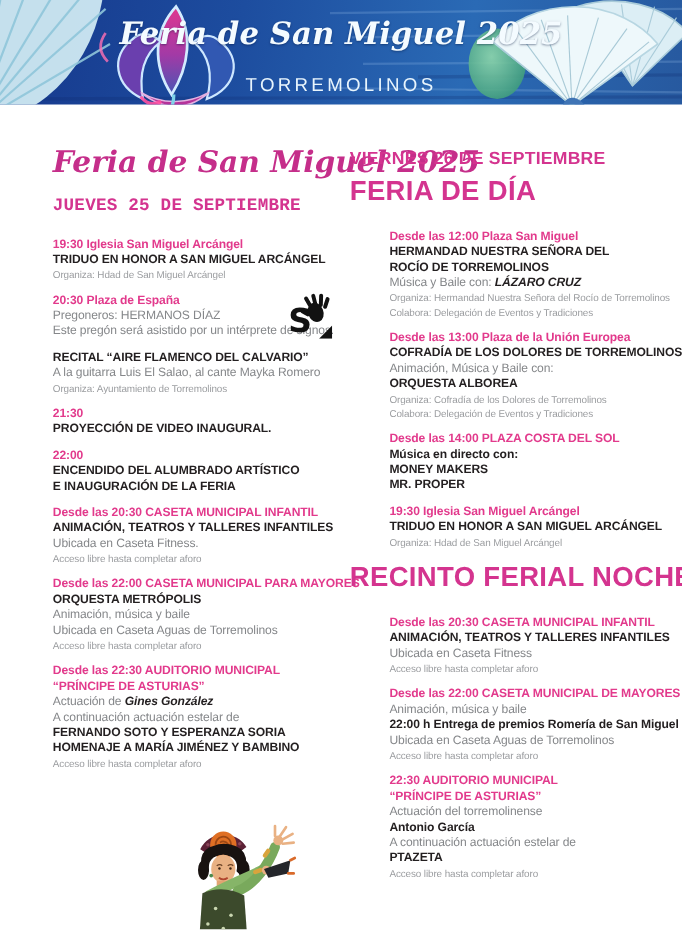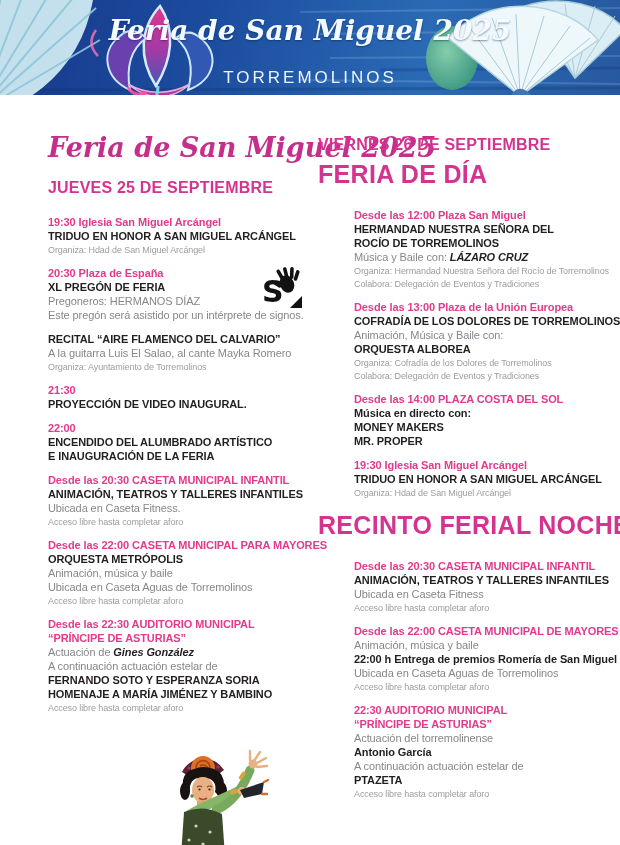--- a/index.html
+++ b/index.html
@@ -17,21 +17,21 @@
 
   
   .col{position:absolute;}
   .col-left{left:48px;top:132px;width:266px;}
   .col-right{left:318px;top:135px;width:290px;}
 
   .script-title{font-family:"DejaVu Serif",serif;font-style:italic;font-weight:bold;
                 font-size:27px;line-height:32px;color:var(--script-pink);white-space:nowrap;}
   .day-header{font-size:16px;line-height:19px;font-weight:bold;color:var(--pink-head);
               letter-spacing:.2px;white-space:nowrap;}
-  .col-left .day-header{margin-top:14px;}
+  .col-left .day-header{margin-top:14px;font-family:Liberation Mono, monospace;}
   .section-title{font-size:25px;line-height:28px;font-weight:bold;color:var(--pink-head);
                  letter-spacing:.3px;margin:6px 0 14px;white-space:nowrap;}
   .section-title.night{margin-top:12px;}
 
   .events{margin-top:18px;}
   .col-right .events{margin-top:20px;margin-left:36px;}
   .event{position:relative;margin-bottom:10px;}
 
   .ln{font-size:11px;line-height:14px;letter-spacing:-0.1px;white-space:nowrap;}
   .ln-pink{color:var(--pink-line);font-weight:bold;}
@@ -148,21 +148,20 @@
                 <ellipse cx="27" cy="18" rx="7" ry="9" transform="rotate(-22 27 18)"></ellipse>
                 <rect x="18" y="3" width="3.6" height="11" rx="1.8" transform="rotate(-30 20 8)"></rect>
                 <rect x="24" y="1" width="3.6" height="12" rx="1.8" transform="rotate(-14 26 7)"></rect>
                 <rect x="30" y="1" width="3.6" height="12" rx="1.8" transform="rotate(2 32 7)"></rect>
                 <rect x="35" y="4" width="3.6" height="11" rx="1.8" transform="rotate(18 37 9)"></rect>
                 <rect x="15" y="14" width="3.4" height="9" rx="1.7" transform="rotate(-60 17 18)"></rect>
                 <path d="M30 42 L42 30 L42 42 Z"></path>
               </g>
             </svg></span>
           <div class="ln ln-pink">20:30 Plaza de España</div>
-          <div class="ln ln-bold">XL PREGÓN DE FERIA</div>
           <div class="ln ln-gray">Pregoneros: HERMANOS DÍAZ</div>
           <div class="ln ln-gray">Este pregón será asistido por un intérprete de signos.</div>
         </div>
         <div class="event">
           <div class="ln ln-bold">RECITAL “AIRE FLAMENCO DEL CALVARIO”</div>
           <div class="ln ln-gray">A la guitarra Luis El Salao, al cante Mayka Romero</div>
           <div class="ln ln-small">Organiza: Ayuntamiento de Torremolinos</div>
         </div>
         <div class="event">
           <div class="ln ln-pink">21:30</div>

